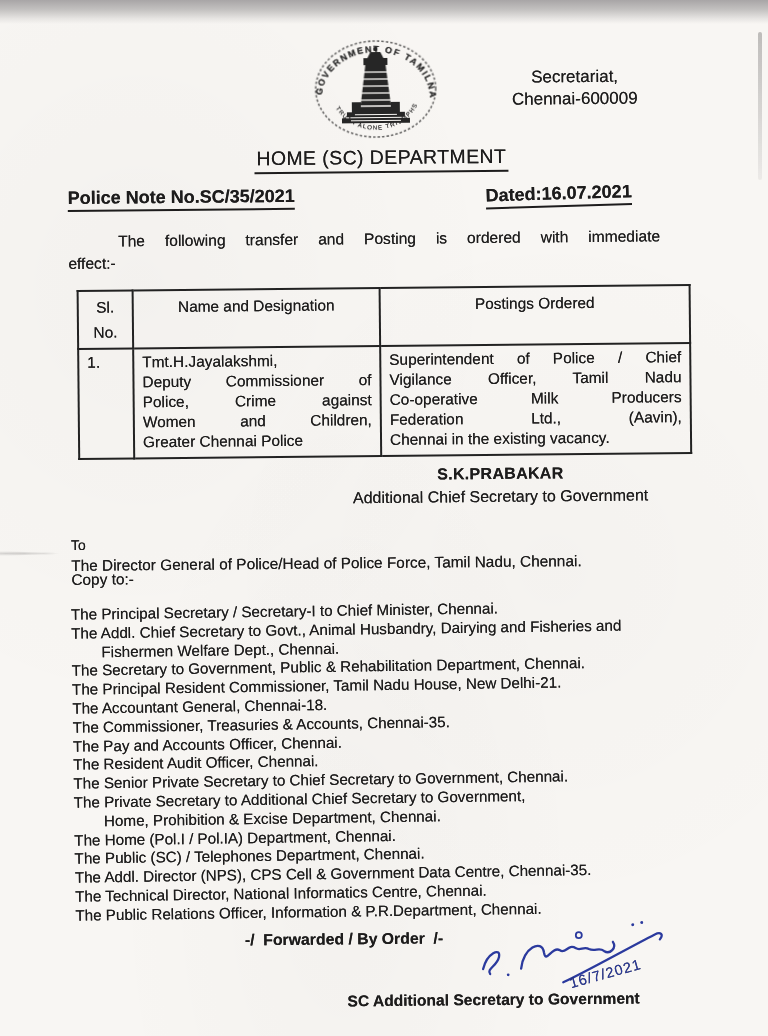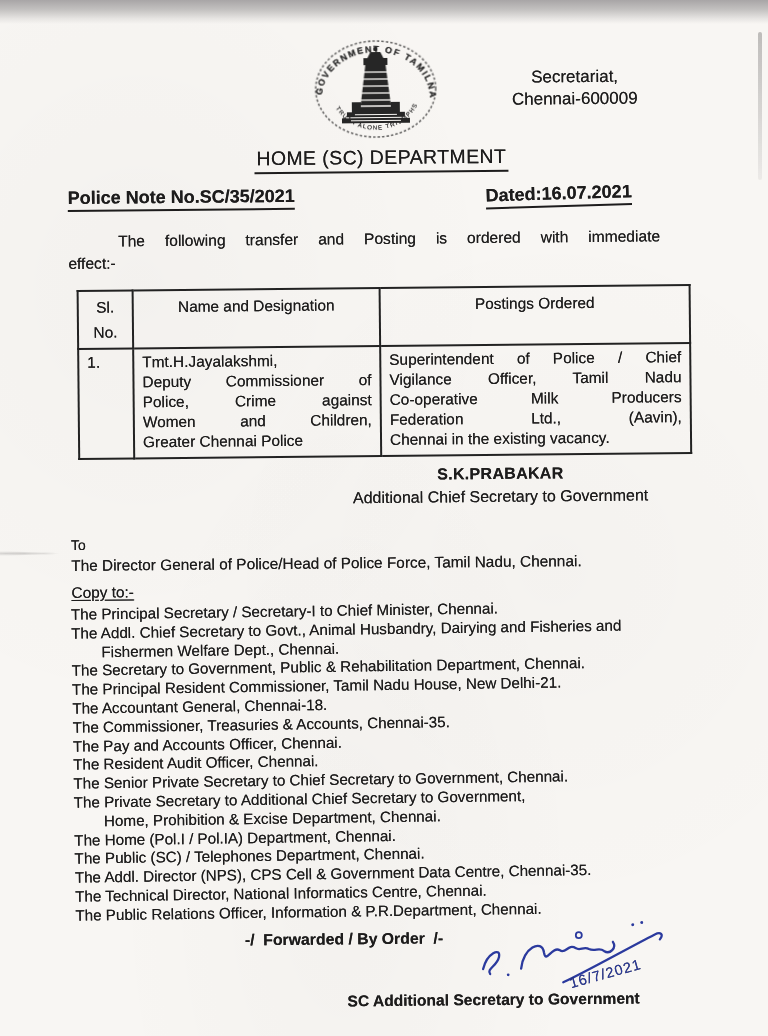--- a/index.html
+++ b/index.html
@@ -52,22 +52,22 @@
   .ln{line-height:20px;}
   .ln.j{text-align:justify;text-align-last:justify;}
   .tbody-row td{height:102px;}
 
   .sig-block{position:absolute;top:466px;left:320px;width:360px;text-align:center;}
   .sig-name{font-size:16px;font-weight:bold;letter-spacing:.3px;}
   .sig-desig{font-size:16px;margin-top:5px;}
 
   .to-label{position:absolute;top:534px;left:70px;font-size:14px;}
   .to-line{position:absolute;top:554px;left:70px;font-size:15.4px;}
-  .copy-label{position:absolute;top:581px;left:70px;font-size:15.4px;
-    text-decoration:underline;text-underline-offset:2px;}
+  .copy-label{position:absolute;top:568px;left:70px;font-size:15.4px;
+    text-underline-offset:2px;}
   .copy-lines{position:absolute;top:601px;left:70px;width:660px;font-size:15.2px;
     transform:rotate(-0.3deg);}
   .copy-lines div{line-height:18.8px;}
   .copy-lines .indent{padding-left:30px;}
 
   .forwarded{position:absolute;top:930px;left:240px;font-size:15.8px;font-weight:bold;white-space:pre;}
   .signature{position:absolute;left:462px;top:904px;width:236px;height:96px;}
   .footer-desig{position:absolute;top:992px;left:342px;font-size:15.6px;font-weight:bold;}
 </style>
 </head>

